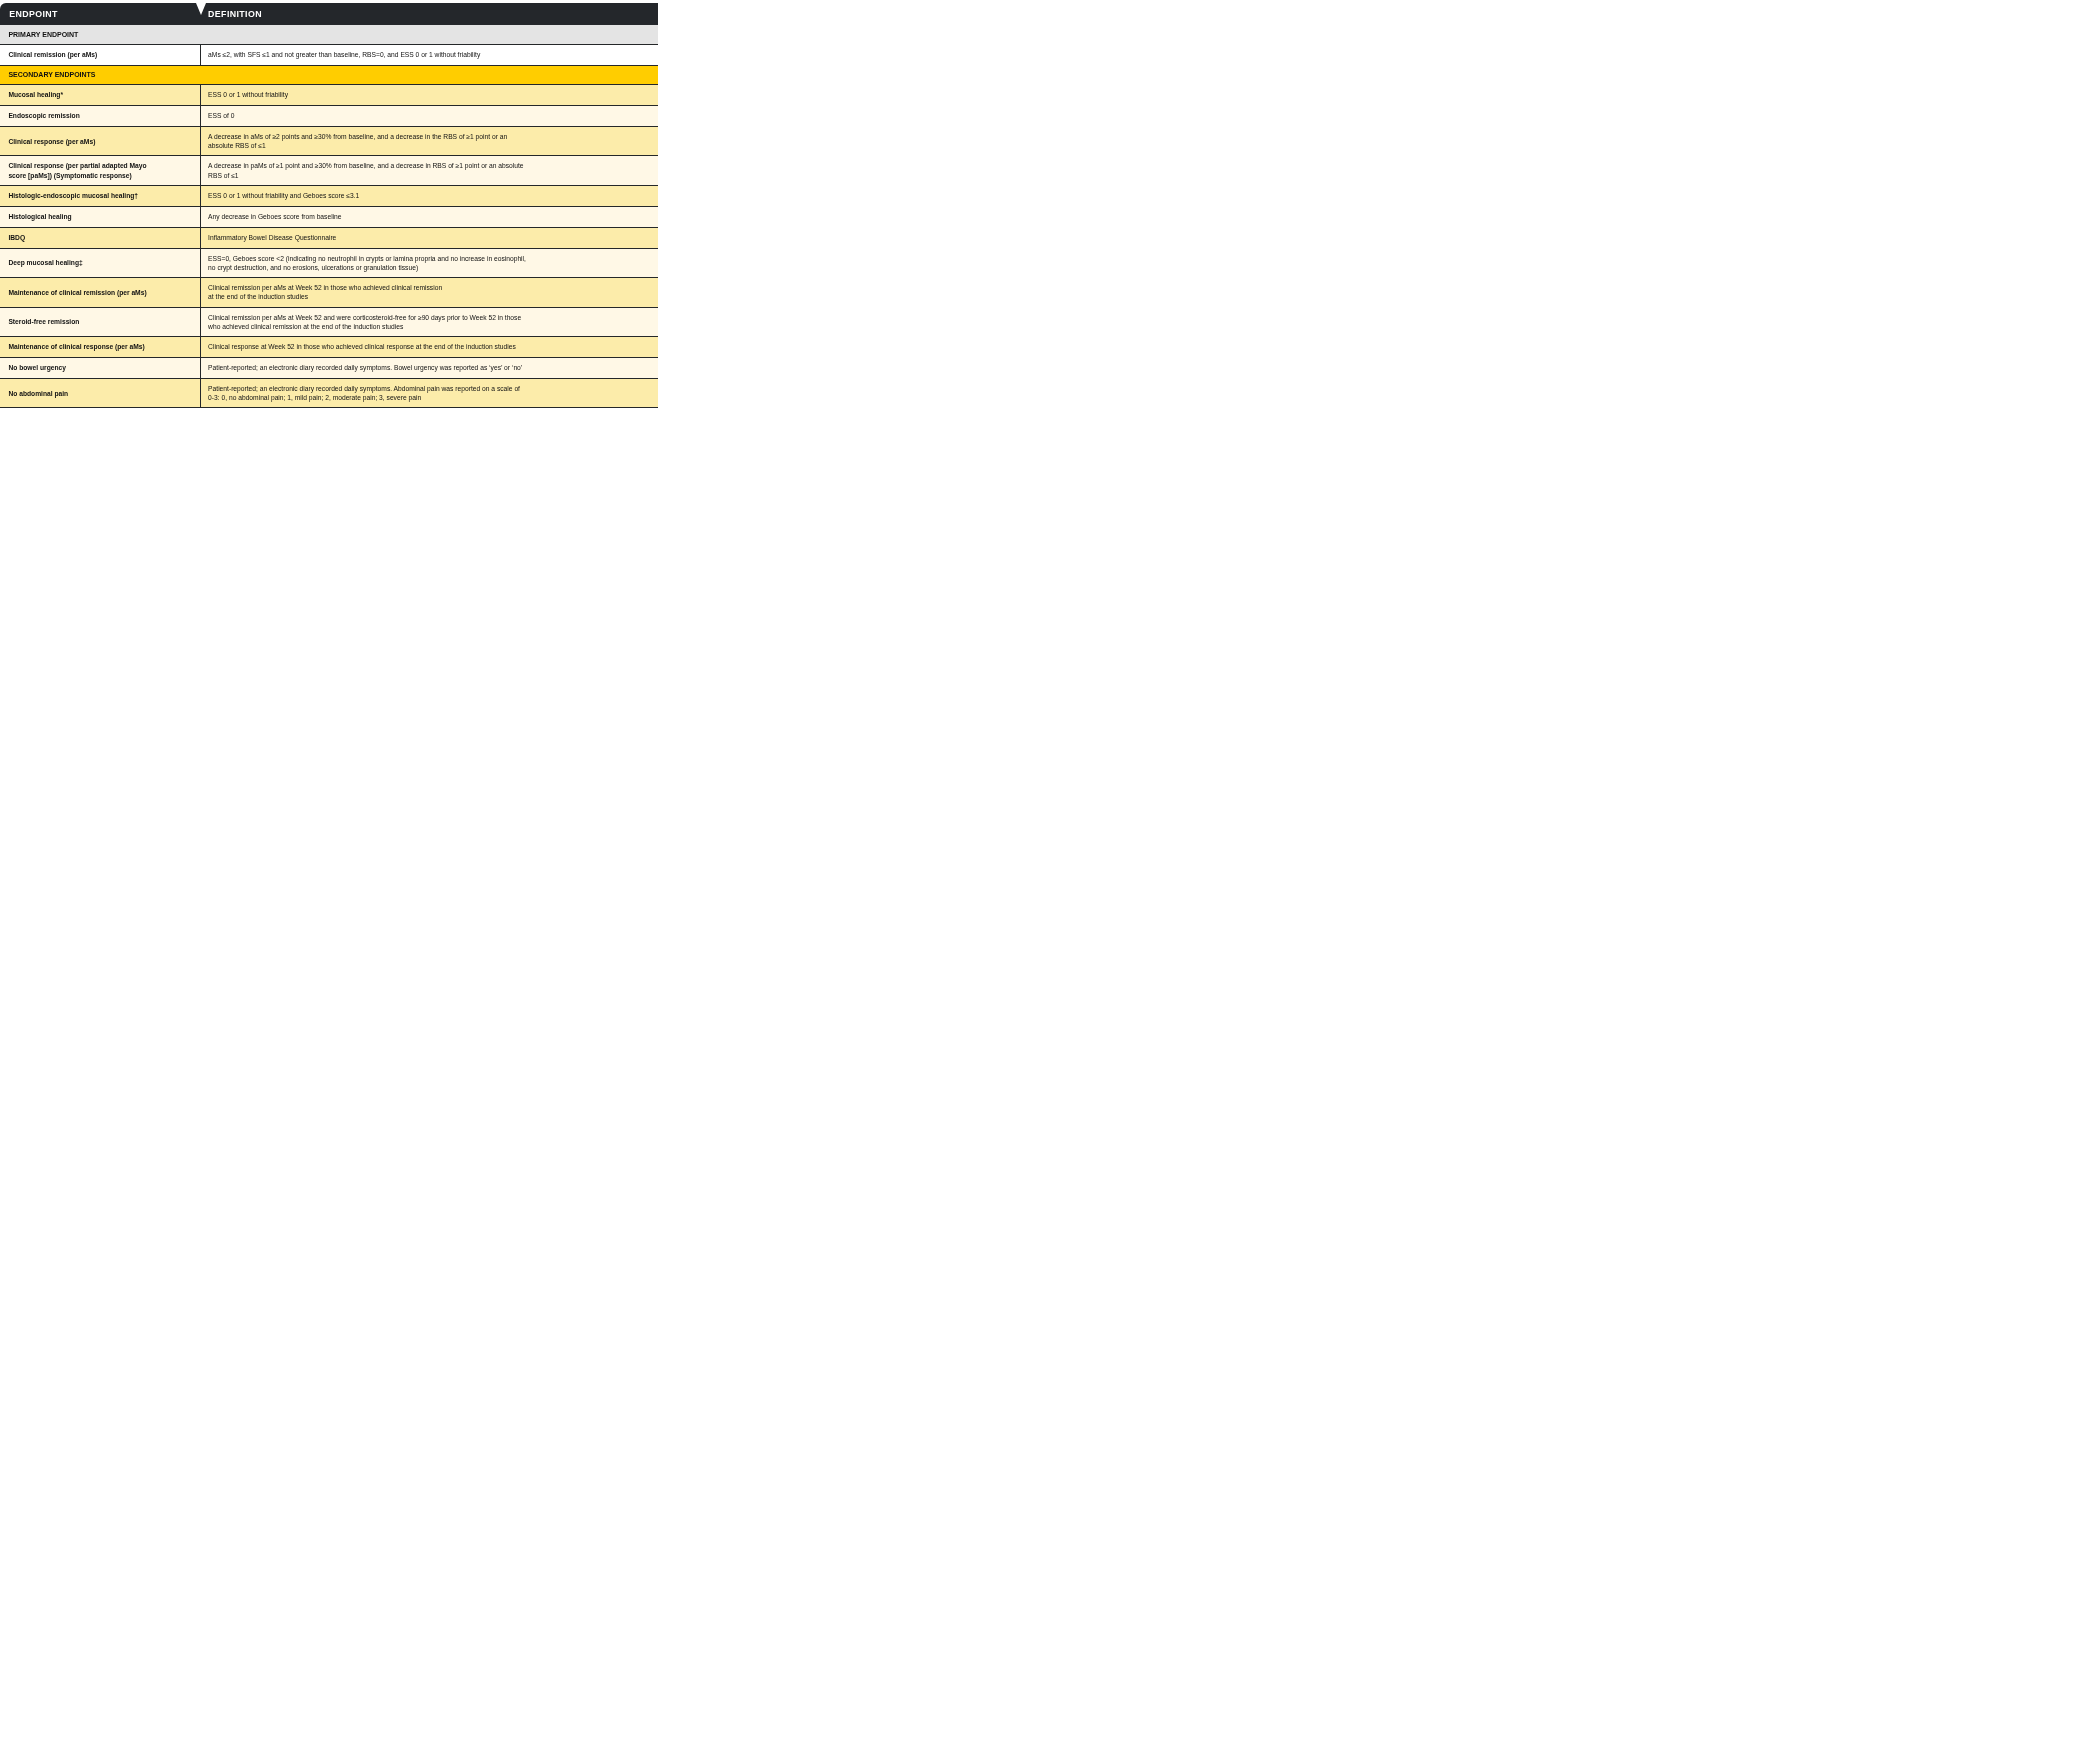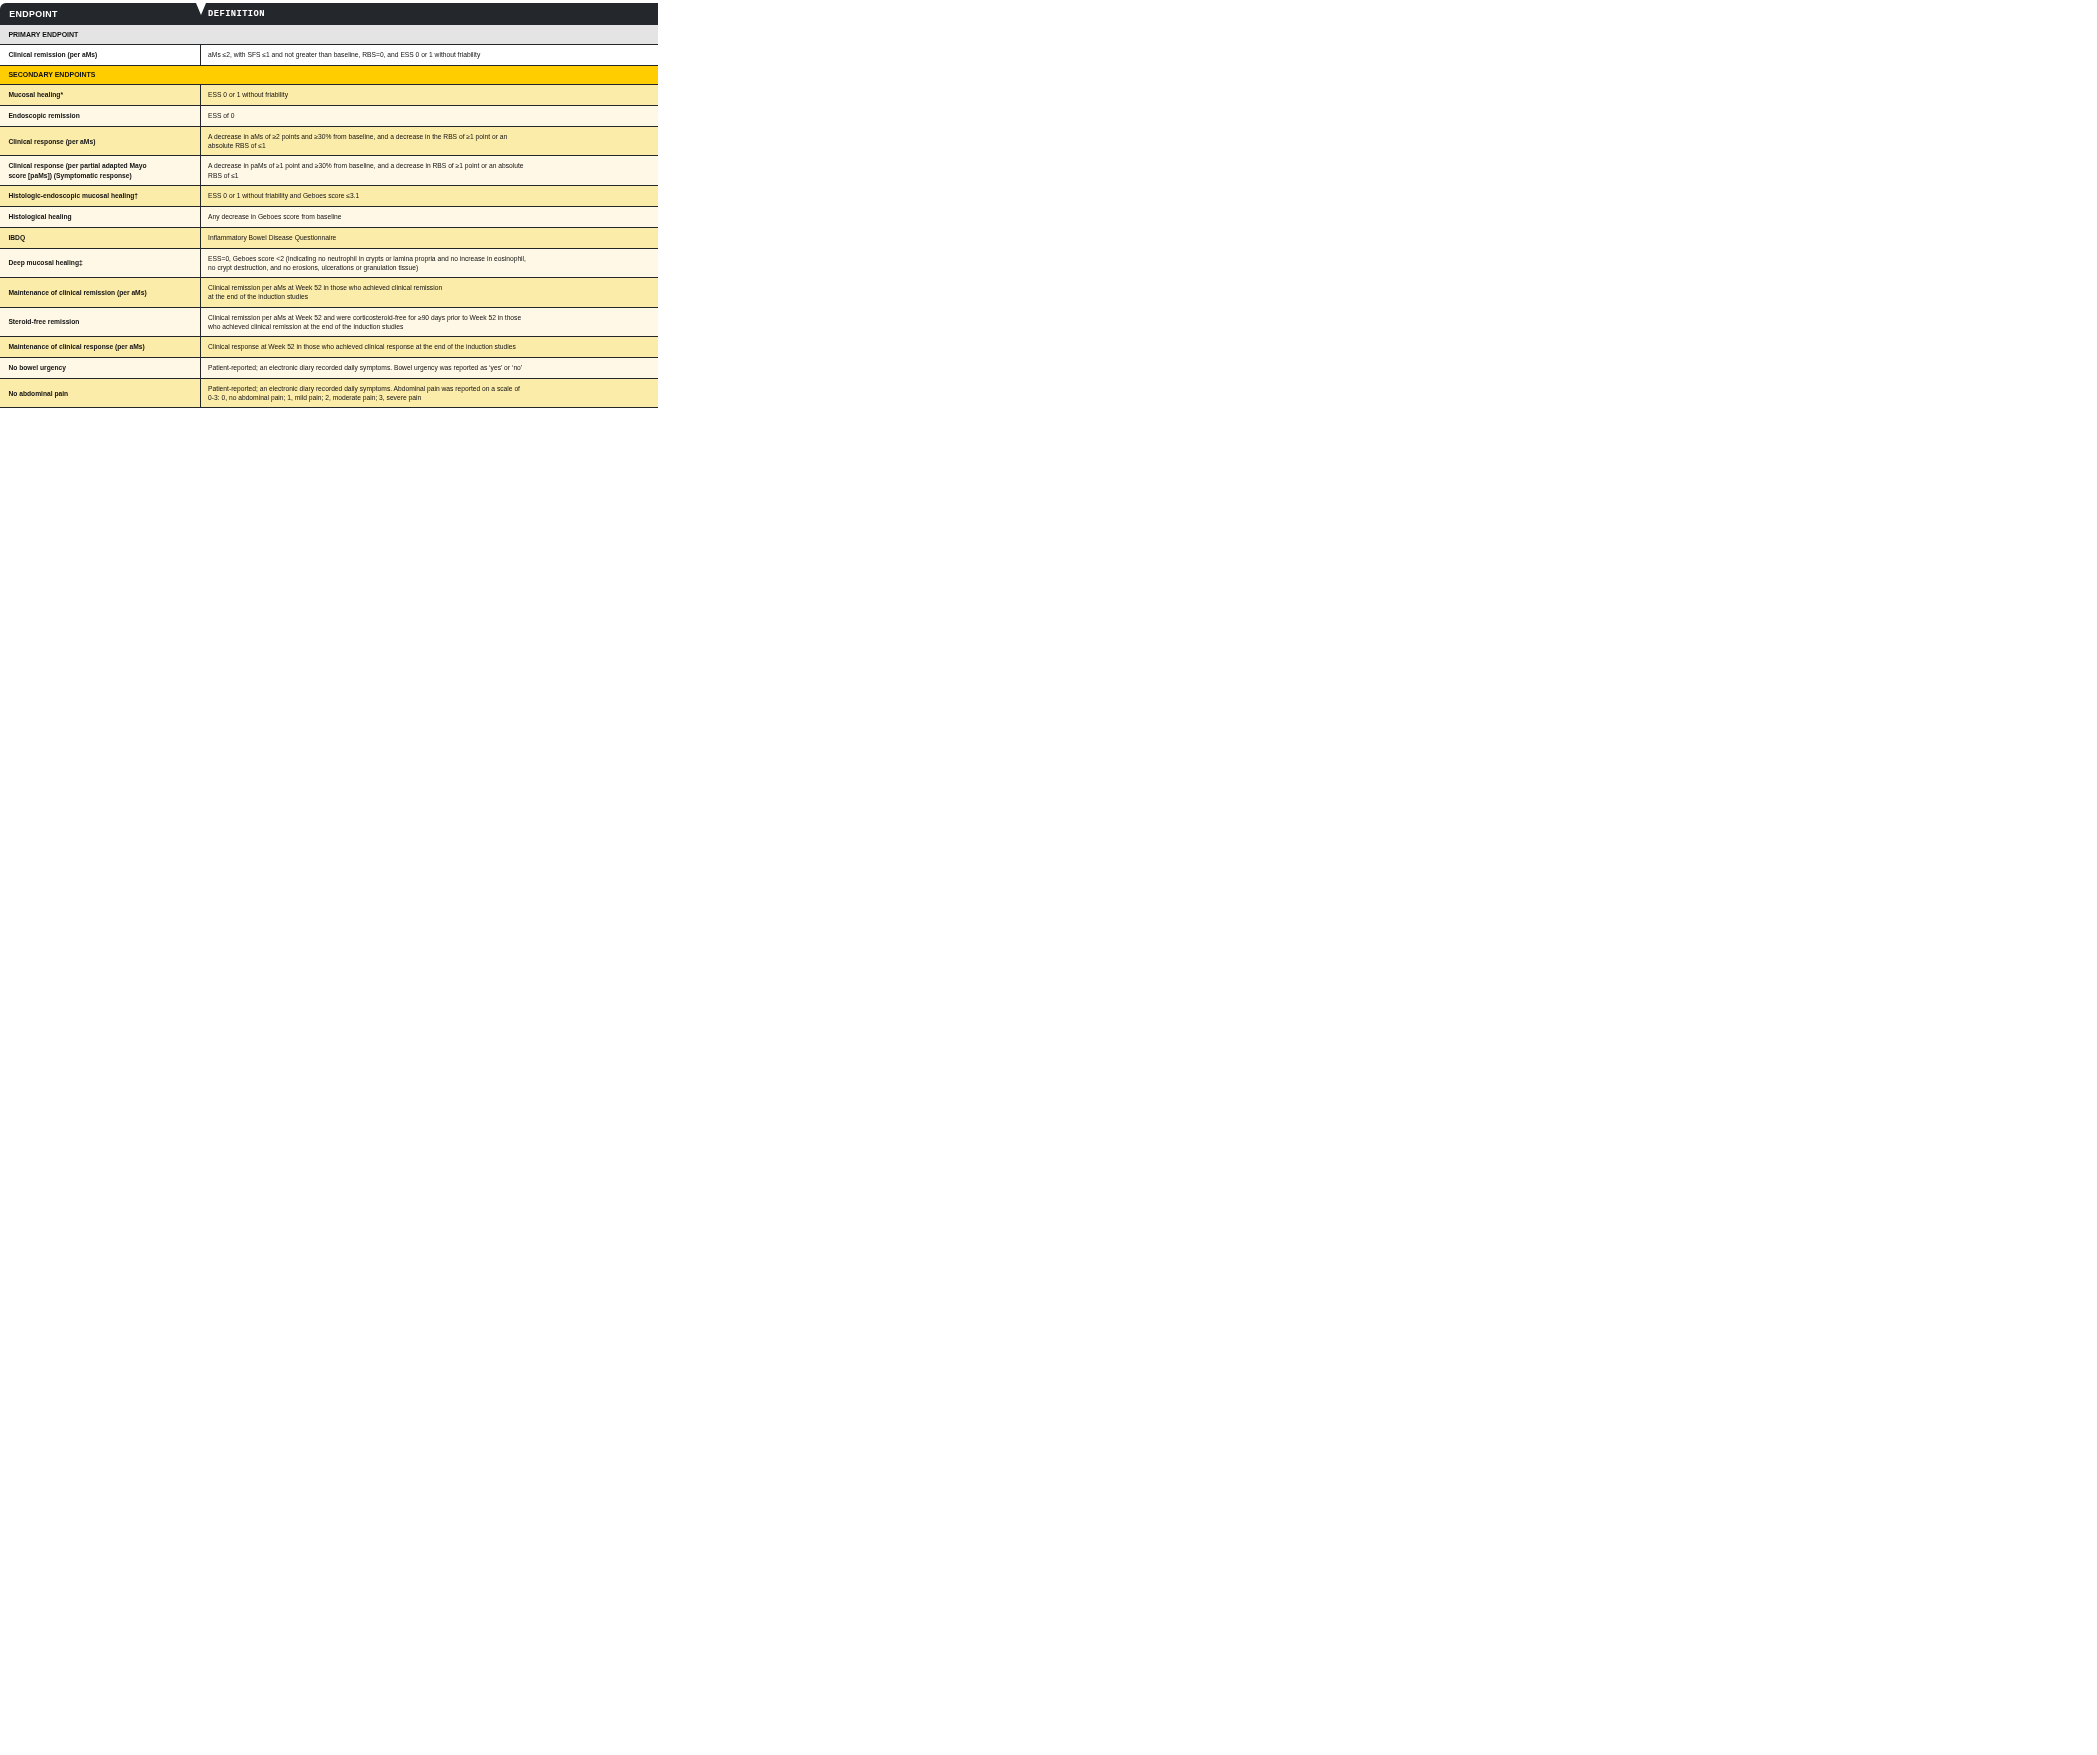--- a/index.html
+++ b/index.html
@@ -13,21 +13,21 @@
 
   
   .tabs { display: flex; position: relative; height: 22px; }
   .tab {
     background: #24272B; color: #ffffff;
     display: flex; align-items: center;
     font-weight: bold; font-size: 8.8px; letter-spacing: 0.4px;
     height: 22px;
   }
   .tab-endpoint { width: 201px; border-radius: 5.9px 0 0 0; padding-left: 9.2px; }
-  .tab-definition { flex: 1; border-radius: 0 6.7px 0 0; padding-left: 7.1px; font-family: Liberation Mono, monospace; }
+  .tab-definition { flex: 1; border-radius: 0 6.7px 0 0; padding-left: 7.1px; }
   .notch {
     position: absolute; top: 0; left: 201px; transform: translateX(-50%);
     width: 0; height: 0;
     border-left: 5.5px solid transparent;
     border-right: 5.5px solid transparent;
     border-top: 12.6px solid #ffffff;
   }
 
   
   .section-bar {

